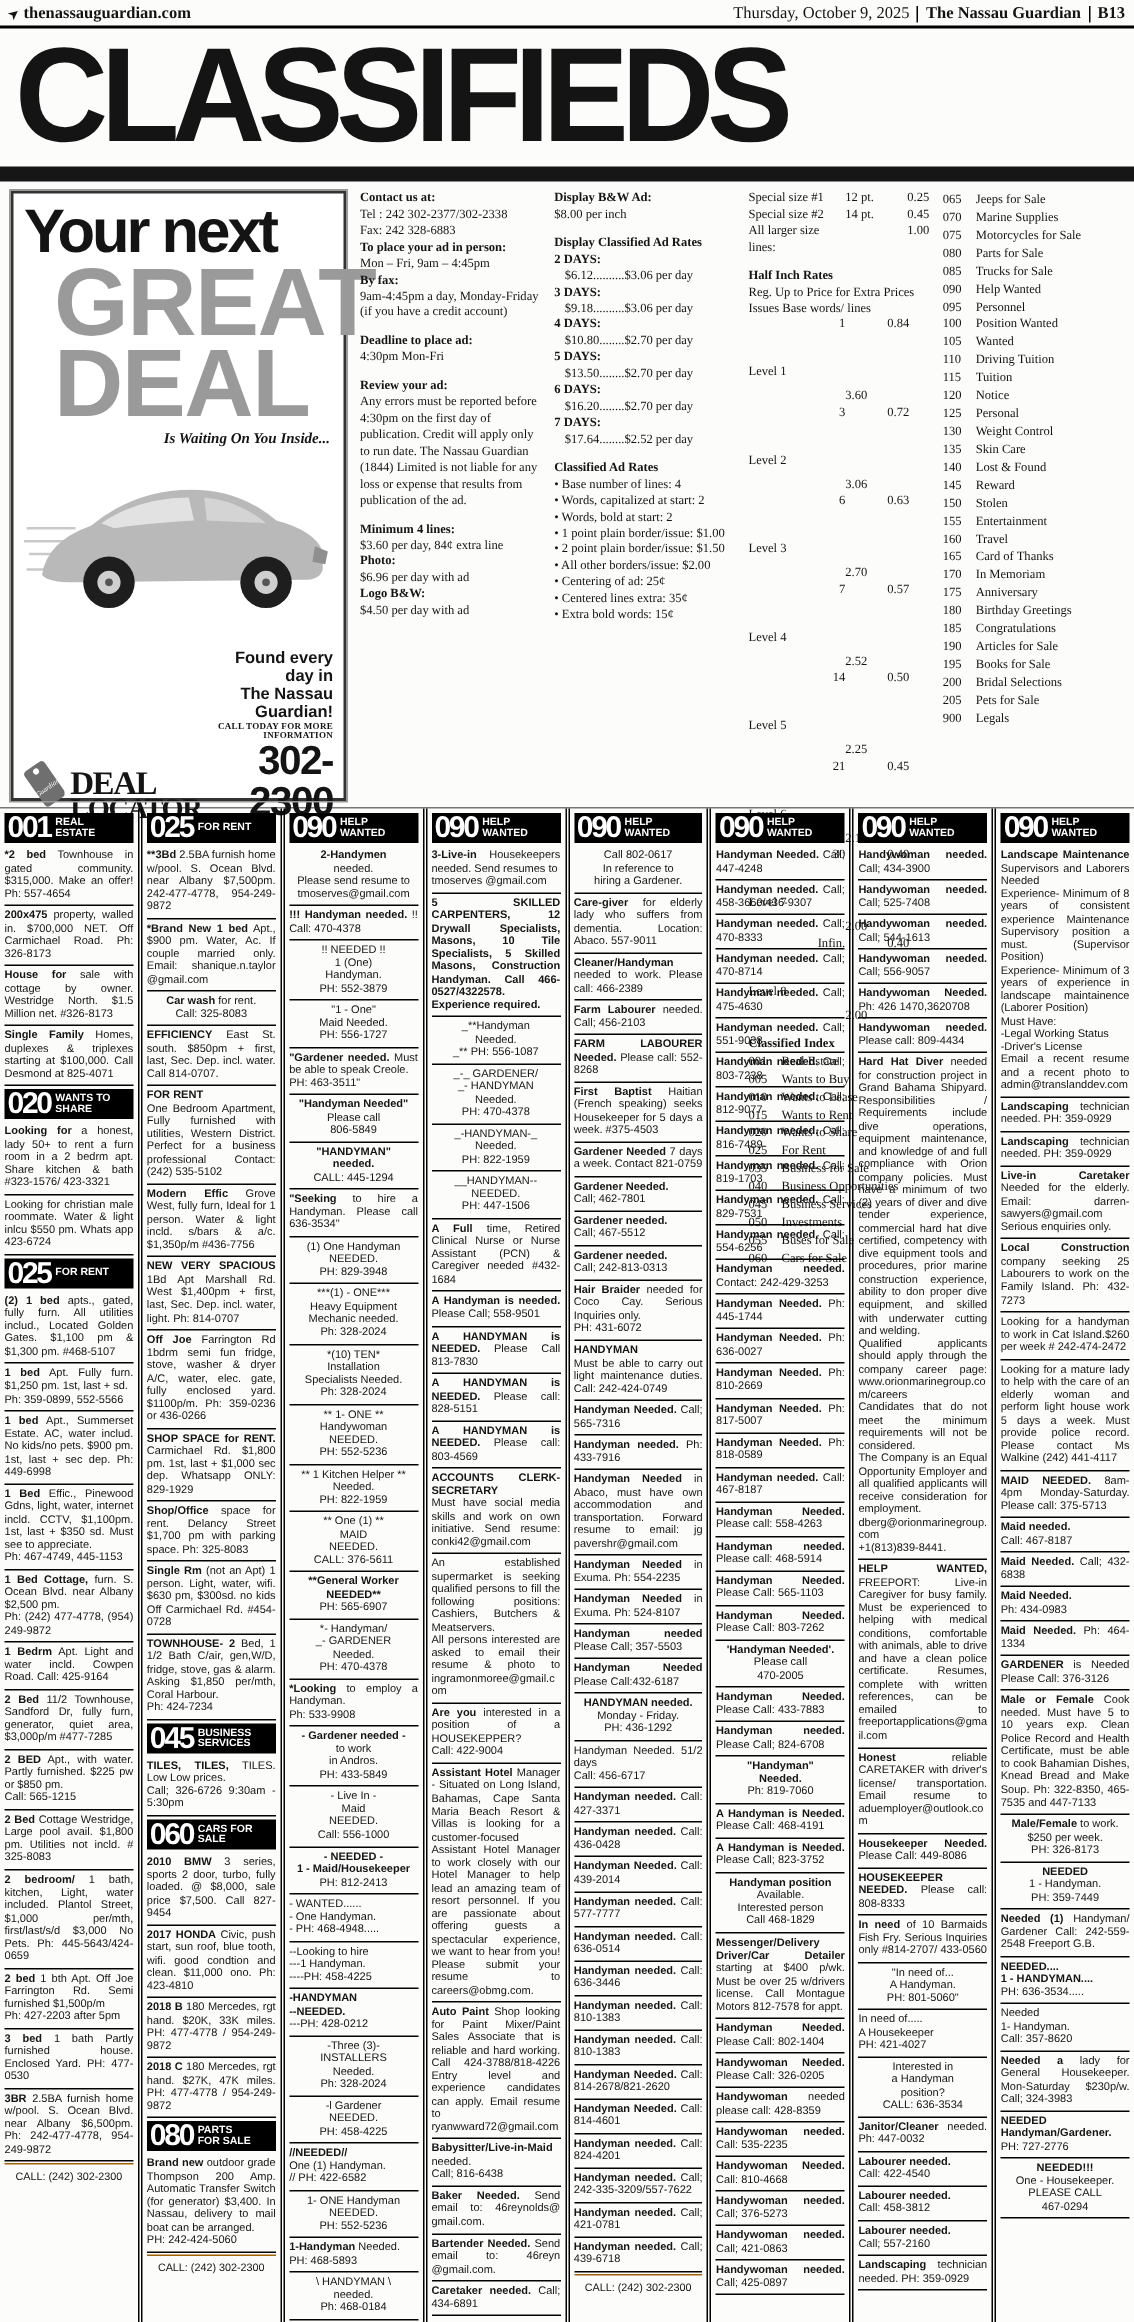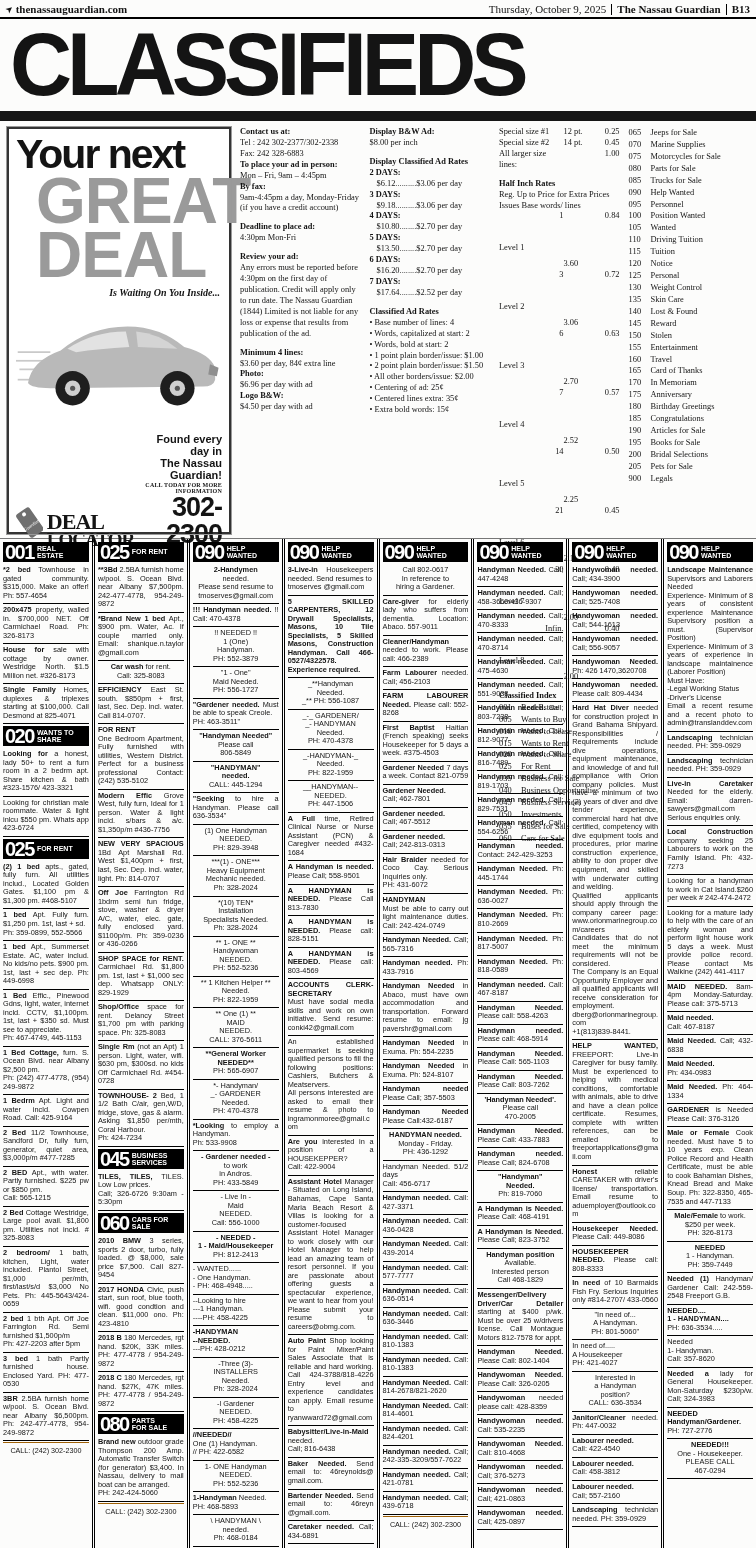--- a/index.html
+++ b/index.html
@@ -34,21 +34,21 @@
   .pb-right{margin-left:auto;text-align:right;}
   .found{font-weight:bold;font-family:"Liberation Sans",sans-serif;font-size:11px;line-height:1.1;}
   .callinfo{font-weight:bold;font-size:6px;letter-spacing:.2px;text-transform:uppercase;margin-top:1px;}
   .phone{font-family:"Liberation Sans",sans-serif;font-weight:bold;font-size:27px;letter-spacing:-1px;line-height:1;}
   .icol{flex:1;font-size:8.4px;line-height:1.3;}
   .ipara{margin:0;}
   .ipara b{font-weight:bold;}
   .gap{margin-top:8px;}
   .ind{padding-left:7px;}
   .trow,.hrow,.xrow{display:flex;}
-  .hc0{flex:1;margin-top:32px;} .hc1{width:26px;text-align:right;} .hc2{width:28px;text-align:left;margin-top:48px;} .hc3{width:28px;text-align:right;}
+  .hc0{flex:1;margin-top:32px;} .hc1{width:26px;text-align:right;} .hc2{width:28px;text-align:left;margin-top:48px;} .hc3{width:28px;}
   .sc0{flex:1;} .sc1{width:30px;} .sc2{width:26px;text-align:right;}
   .xrow{gap:5px;line-height:1.42;}
   .icode{width:17px;flex:none;}
   
   .ads-region{display:flex;height:1020px;border-top:1px solid #777;}
   .col{flex:1;min-width:0;overflow:hidden;padding:1px 3px;border-left:3px double #000;}
   .col:first-child{border-left:none;}
   .sec-head{background:#000;color:#fff;display:flex;align-items:center;gap:3px;padding:1px 2px;margin:2px 0 2px;}
   .sec-num{font-size:20px;font-weight:bold;letter-spacing:-1.5px;line-height:.9;}
   .sec-label{font-size:7px;font-weight:bold;line-height:1.02;white-space:pre-line;text-transform:uppercase;}

